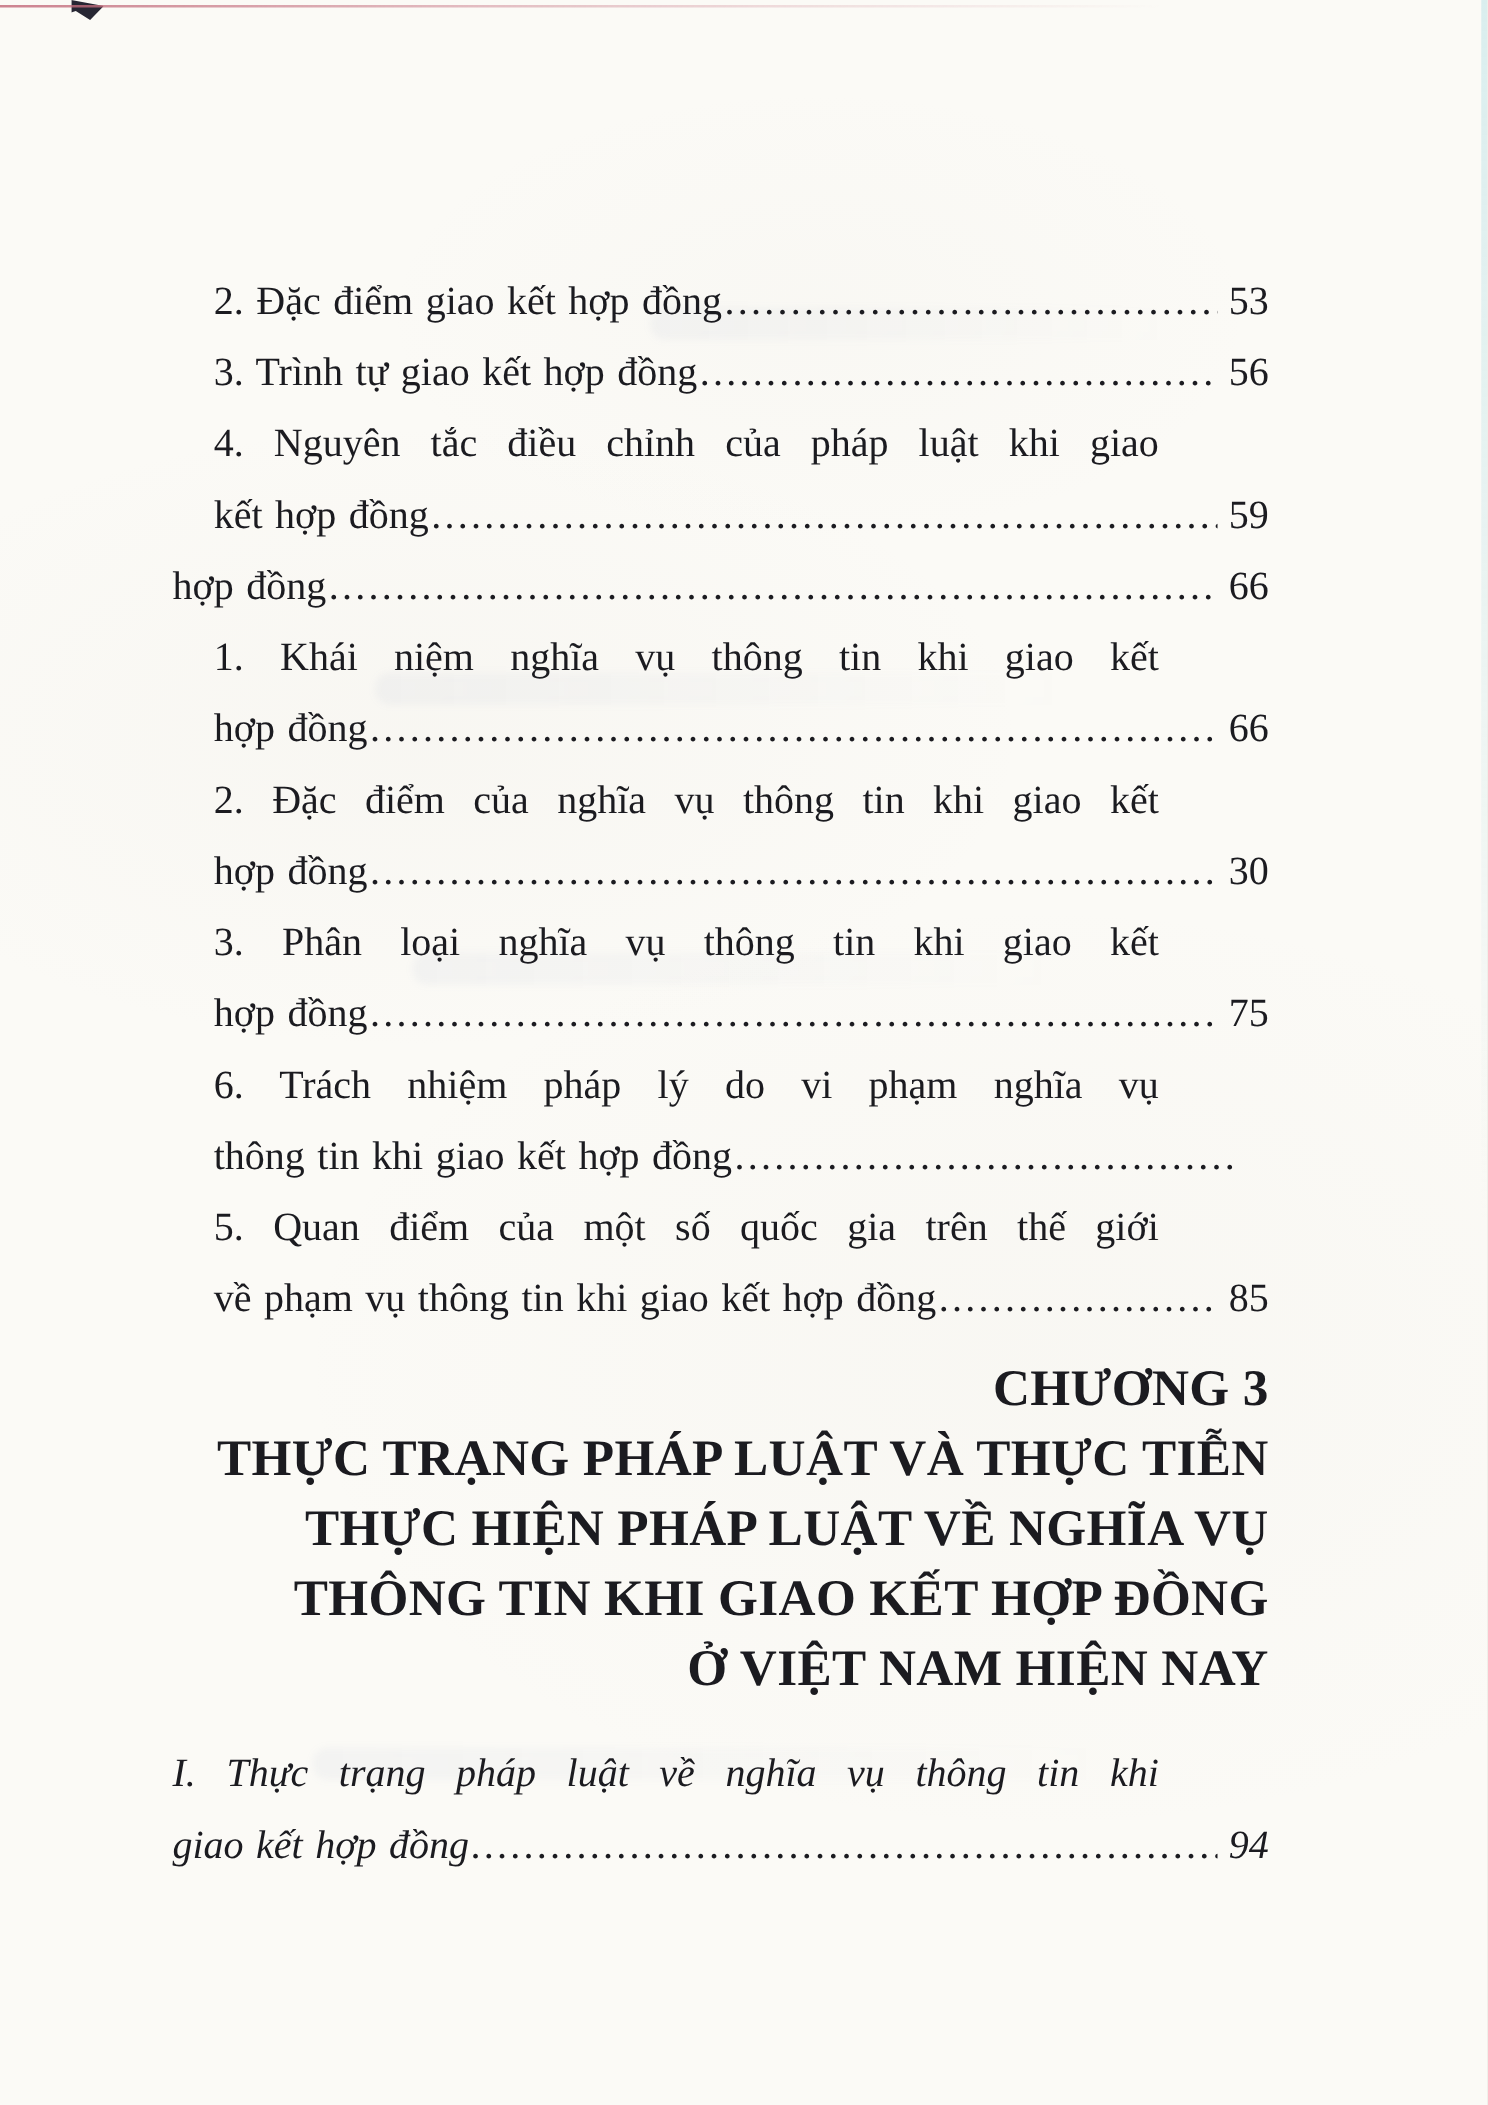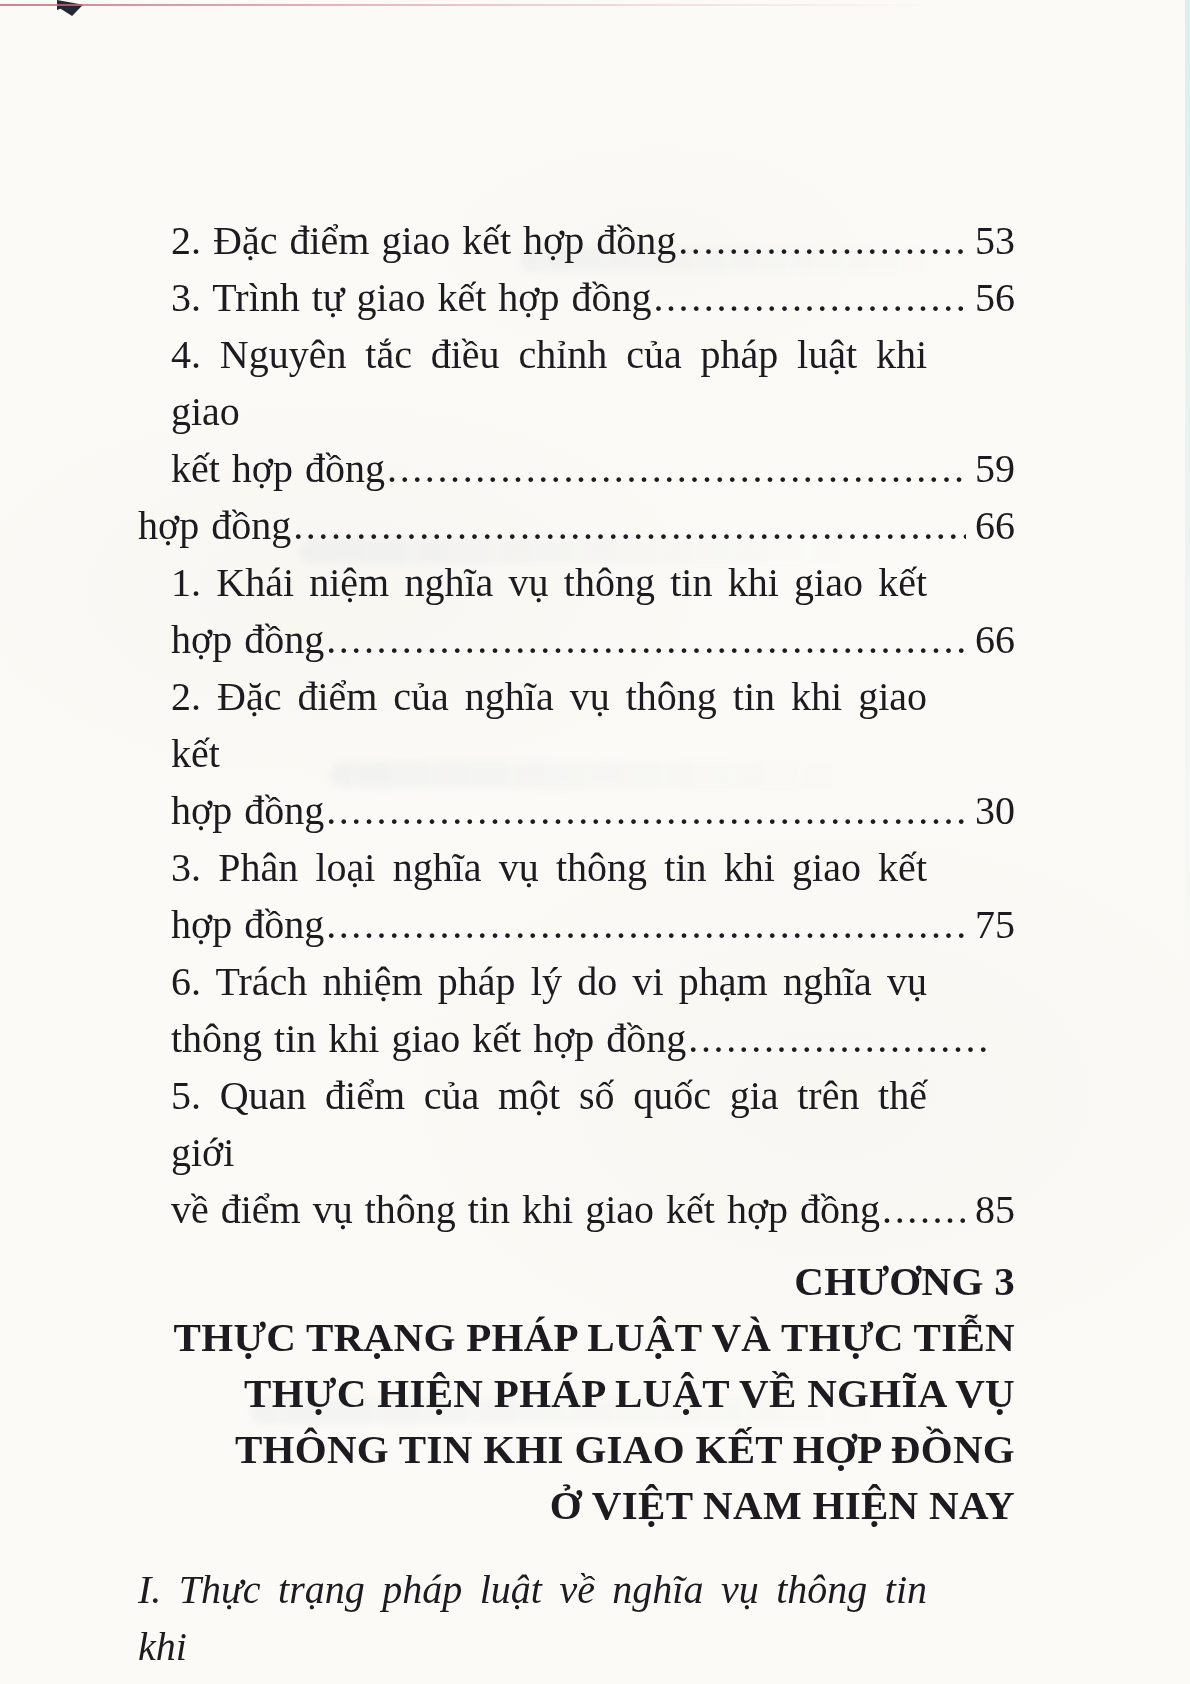--- a/index.html
+++ b/index.html
@@ -56,21 +56,21 @@
   .bleed.b2{left:300px;top:538px;width:560px;}
   .bleed.b3{left:330px;top:762px;width:520px;}
   .bleed.b4{left:250px;top:1398px;width:640px;}
 
   
   .content{
     position:absolute;left:138px;top:212px;width:877px;
   }
   .toc-line{
     display:flex;align-items:flex-start;
-    font-size:40px;line-height:57px;
+    font-size:32px;line-height:57px;
     word-spacing:2px;
     white-space:nowrap;
   }
   .toc-line.sub{padding-left:33px;}
   .toc-line.wrap{
     display:block;
     text-align:justify;text-align-last:justify;
     padding-right:88px;
     white-space:normal;
   }
@@ -155,21 +155,21 @@
           <span class="leader"></span>
           <span class="pg">75</span>
         </div>
         <div class="toc-line sub wrap"><span class="t">6. Trách nhiệm pháp lý do vi phạm nghĩa vụ</span></div>
         <div class="toc-line sub nopage">
           <span class="t">thông tin khi giao kết hợp đồng</span>
           <span class="leader"></span>
         </div>
         <div class="toc-line sub wrap"><span class="t">5. Quan điểm của một số quốc gia trên thế giới</span></div>
         <div class="toc-line sub">
-          <span class="t">về điểm vụ thông tin khi giao kết hợp đồng</span>
+          <span class="t">về phạm vụ thông tin khi giao kết hợp đồng</span>
           <span class="leader"></span>
           <span class="pg">85</span>
         </div>
       </div>
 
     <div class="chapter">
       <div>CHƯƠNG 3</div>
       <div id="ch-titles">
           <div>THỰC TRẠNG PHÁP LUẬT VÀ THỰC TIỄN</div>
           <div>THỰC HIỆN PHÁP LUẬT VỀ NGHĨA VỤ</div>

